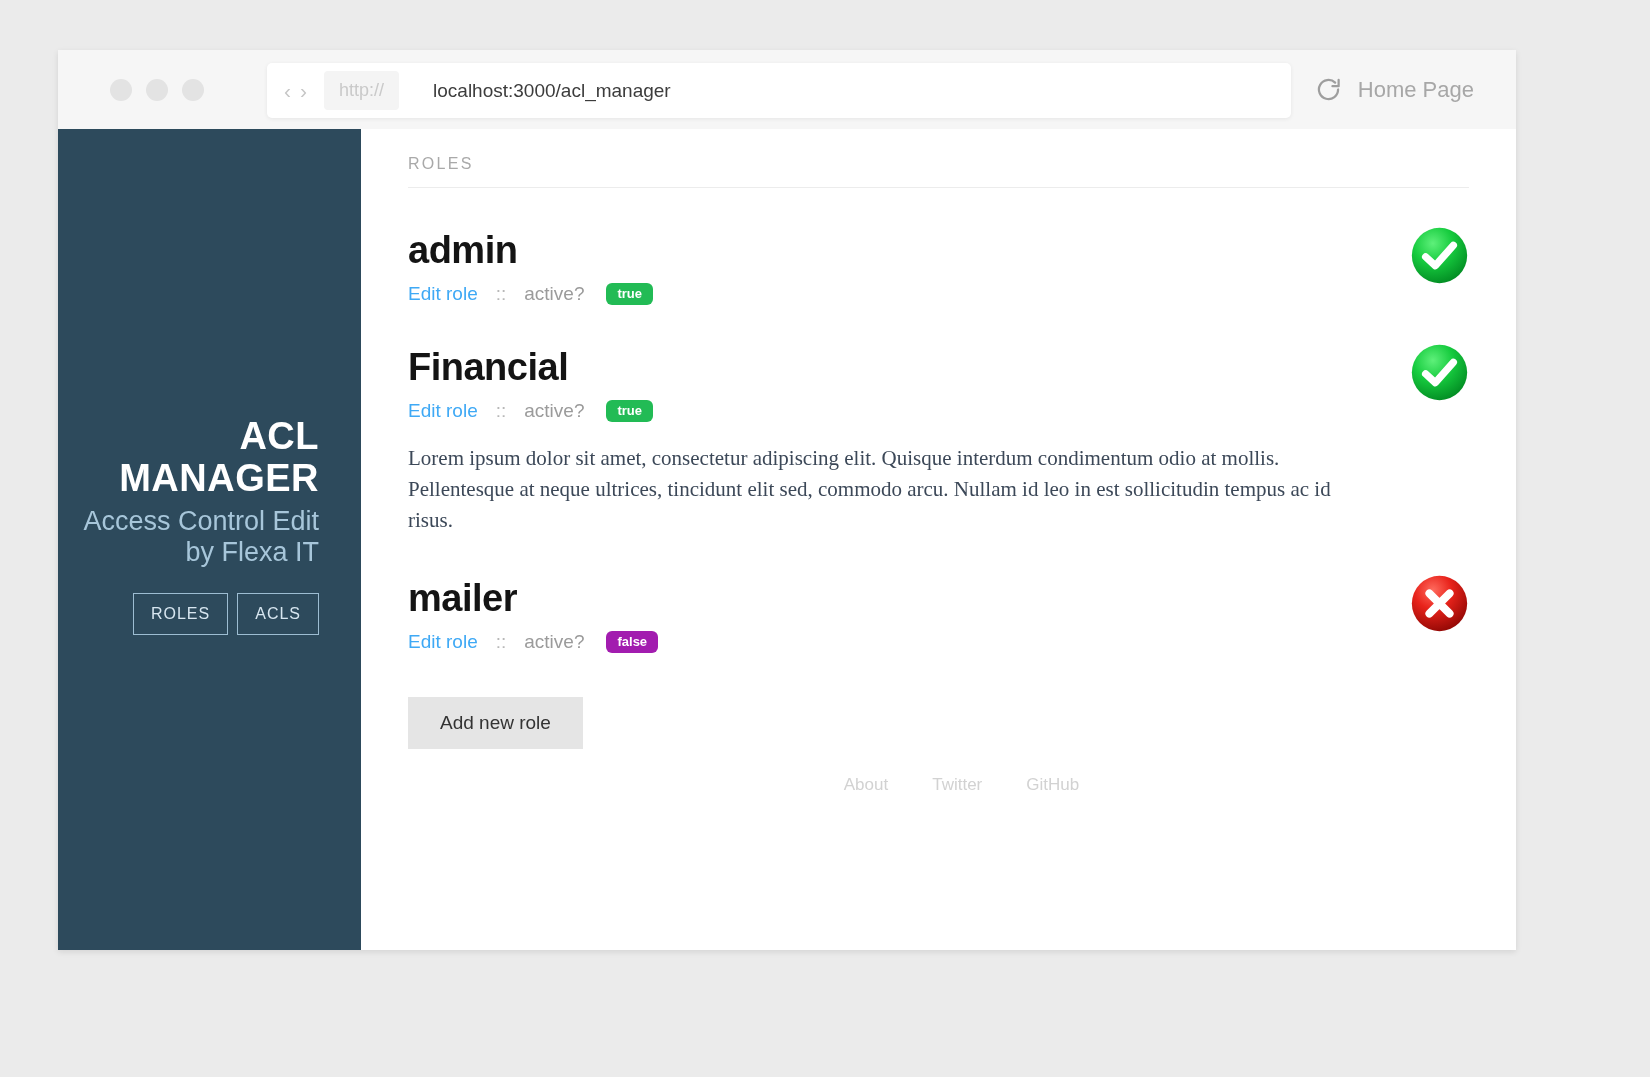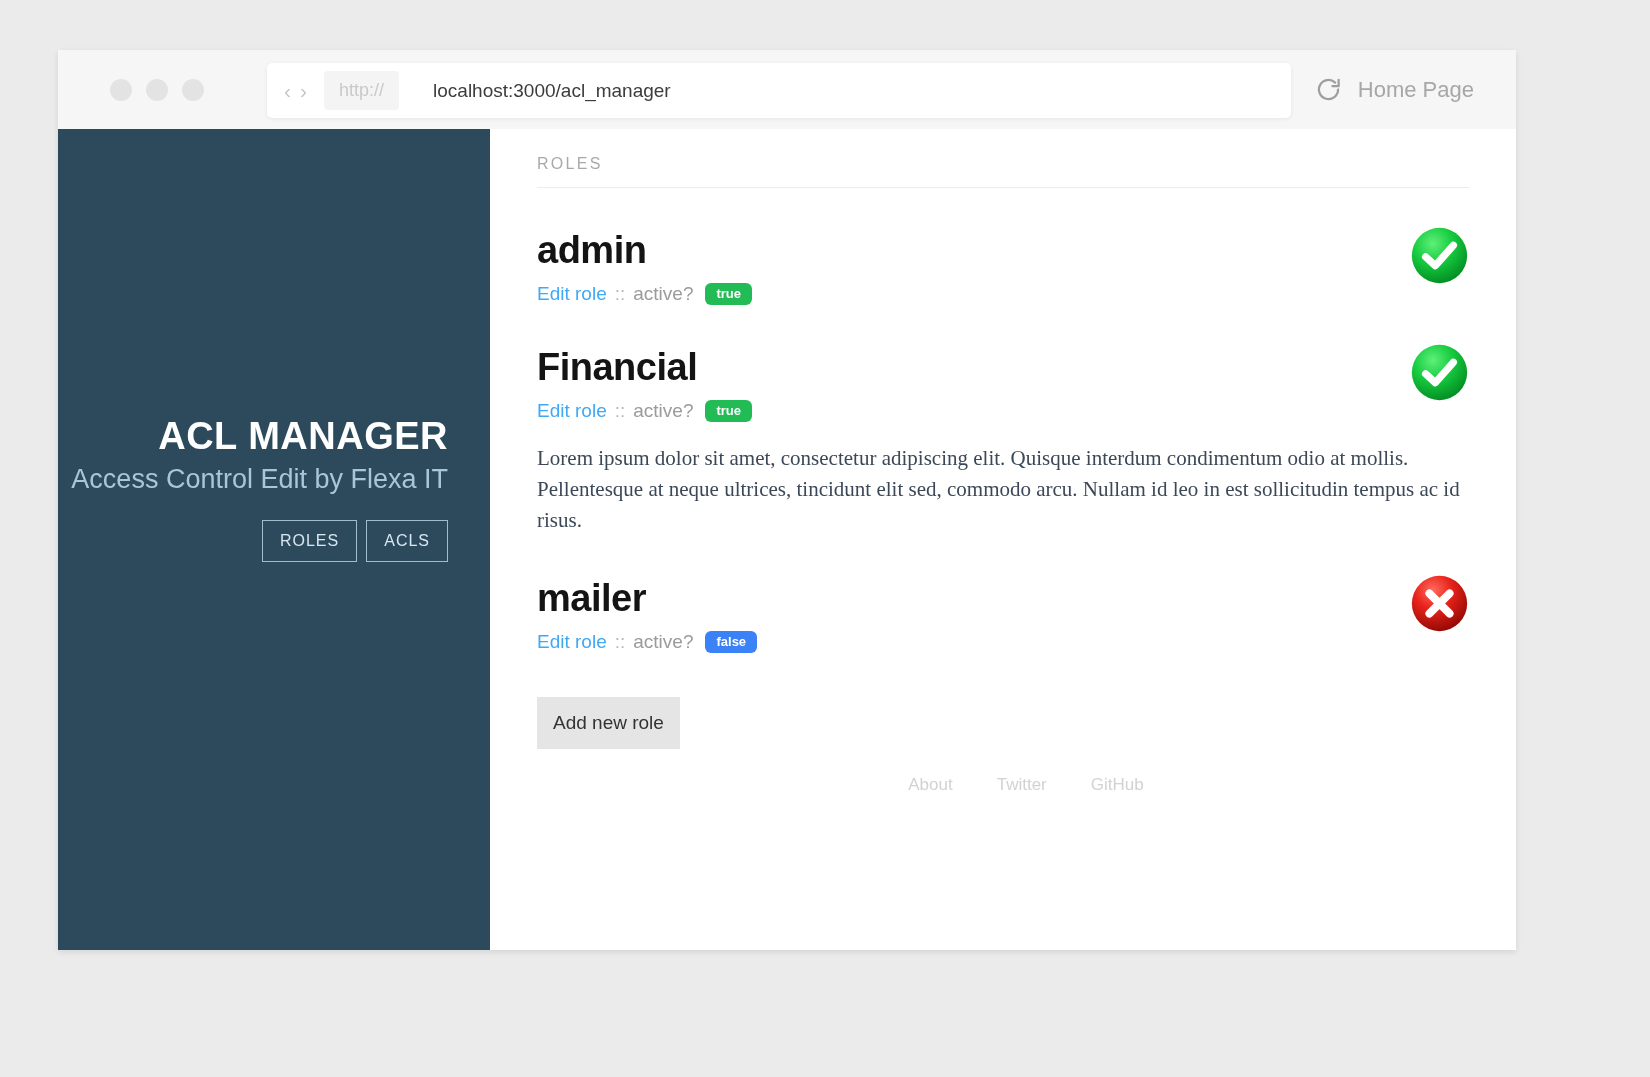--- a/index.html
+++ b/index.html
@@ -63,21 +63,21 @@
     display: flex; align-items: center;
     padding-right: 42px;
     gap: 16px;
     justify-content: center;
   }
   .refresh-icon { width: 27px; height: 27px; display: block; }
   .home-label { color: #a7a7a7; font-size: 22px; }
   
   .page { display: flex; height: 821px; }
   .sidebar {
-    width: 432px;
+    width: 303px;
     background: #2d4a5c;
     position: relative;
     flex: none;
     padding-left: 48px;
   }
   .sidebar-inner {
     position: absolute;
     right: 0; left: 0;
     top: 287px;
     padding-right: 42px;
@@ -131,58 +131,58 @@
   .role-name {
     font-size: 38px;
     font-weight: bold;
     color: #141414;
     letter-spacing: -0.5px;
   }
   .role-meta {
     margin-top: 11px;
     display: flex;
     align-items: center;
-    gap: 8px;
+    gap: 18px;
     font-size: 19px;
   }
   .edit-link { color: #3fa9f5; text-decoration: none; cursor: pointer; }
   .meta-sep { color: #b8b8b8; }
   .meta-q { color: #9b9b9b; }
   .badge {
     font-size: 13px;
     font-weight: bold;
     color: #ffffff;
     padding: 4px 11px 5px;
     border-radius: 6px;
     line-height: 1;
     margin-left: 4px;
   }
   .badge-true { background: #22bb55; }
-  .badge-false { background: #3b82f6; }
+  .badge-false { background: #a21caf; }
   .role-desc {
     margin-top: 21px;
     font-family: "Liberation Serif", serif;
     font-size: 21px;
     line-height: 1.47;
     color: #3c4858;
     max-width: 965px;
   }
   .status-icon {
     position: absolute;
     right: 0;
     top: 38px;
     width: 59px; height: 59px;
   }
   .add-wrap { margin-top: 44px; }
   .add-btn {
     background: #e5e5e5;
     border: none;
     color: #333333;
     font-size: 19px;
-    padding: 15px 16px;
+    padding: 15px 32px;
     cursor: pointer;
     font-family: "Liberation Sans", sans-serif;
   }
   .footer {
     margin-top: 26px;
     display: flex;
     justify-content: center;
     gap: 44px;
     color: #d2d2d2;
     font-size: 17px;

